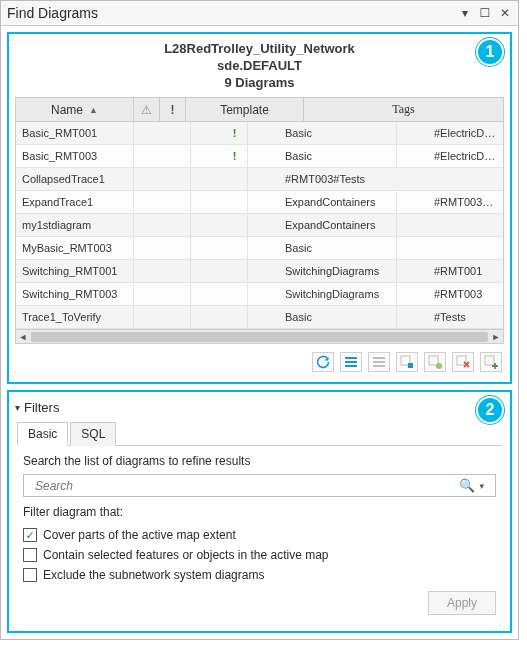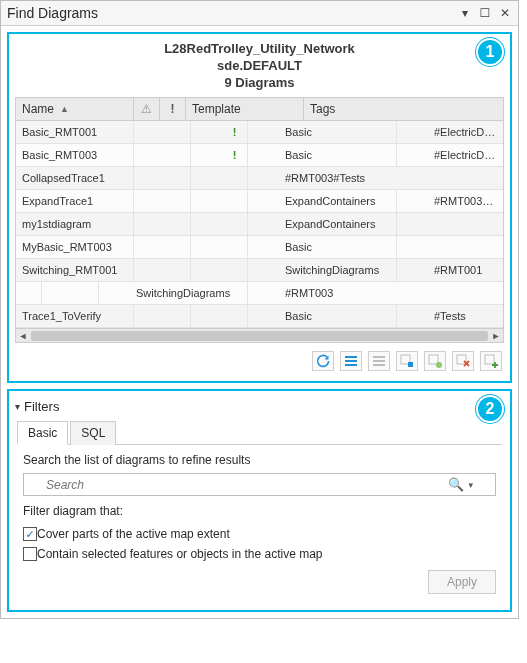--- a/index.html
+++ b/index.html
@@ -7,22 +7,22 @@
   .pane { width: 519px; border: 1px solid #bbb; }
   .titlebar { display:flex; align-items:center; padding:4px 6px; border-bottom:1px solid #ccc; background:#f6f6f6; }
   .titlebar .title { flex:1; font-size:14px; color:#2a2a2a; }
   .tb-btns { display:flex; gap:6px; }
   .tb-btn { width:14px; height:14px; display:flex; align-items:center; justify-content:center; color:#444; cursor:pointer; }
   .section { border:2px solid #00b6e7; margin:6px; position:relative; padding:6px 4px 8px 4px; }
   .badge { position:absolute; top:4px; right:6px; width:28px; height:28px; border-radius:50%; background:#00b6e7; color:#fff; font-size:16px; font-weight:bold; display:flex; align-items:center; justify-content:center; border:2px solid #fff; box-shadow:0 0 0 1px #00b6e7; }
   .hdr-line { font-size:13px; font-weight:bold; color:#3a3a3a; padding:1px 4px;text-align:center; }
   .table-wrap { margin:6px 2px 2px 2px; border:1px solid #ccc; }
   .thead { display:flex; background:#eaeaea; border-bottom:1px solid #ccc; }
-  .th { padding:4px 6px; border-right:1px solid #ccc; font-size:12px; color:#333; position:relative; display:flex; align-items:center; }
-  .th:last-child { border-right:none; }
+  .th { padding:4px 6px; border-right:1px solid #ccc; font-size:12px; color:#333; position:relative; display:flex; align-items:center;justify-content:center; }
+  .th:last-child { border-right:none;font-family:Liberation Serif, serif; }
   .sort-arrow { margin-left:6px; font-size:9px; color:#666; }
   .c-name { width:118px; }
   .c-warn { width:26px; justify-content:center; }
   .c-flag { width:26px; justify-content:center; }
   .c-template { width:118px; }
   .c-tags { flex:1; }
   .row { display:flex; border-bottom:1px solid #e3e3e3; font-size:11px; color:#333; background:#f4f4f4;gap:31px; }
   .row:nth-child(even){ background:#fcfcfc; }
   .cell { padding:5px 6px; border-right:1px solid #e4e4e4; overflow:hidden; white-space:nowrap; text-overflow:ellipsis; }
   .cell:last-child { border-right:none; }
@@ -33,25 +33,25 @@
   .toolbar { display:flex; justify-content:flex-end; gap:6px; padding:6px 4px 2px; }
   .tool { width:22px; height:20px; border:1px solid #cfcfcf; background:#fafafa; display:flex; align-items:center; justify-content:center; cursor:pointer; }
   .tool svg { width:16px; height:16px; }
   .filters-hdr { display:flex; align-items:center; gap:4px; padding:2px 2px 6px 2px; font-size:13px; cursor:pointer; }
   .chev { font-size:10px; color:#444; }
   .tabs { display:flex; border-bottom:1px solid #ccc; margin:0 4px; }
   .tab { padding:4px 10px; border:1px solid #ccc; border-bottom:none; background:#f3f3f3; font-size:12px; cursor:pointer; margin-right:2px; position:relative; top:1px; }
   .tab.active { background:#fff; border-bottom:1px solid #fff; }
   .filter-body { padding:8px 10px; }
   .filter-label { font-size:12px; margin-bottom:6px; }
-  .search-wrap { display:flex; border:1px solid #bcbcbc; align-items:center; padding:3px 22px; margin-bottom:8px; }
+  .search-wrap { display:flex; border:1px solid #bcbcbc; align-items:center; padding:3px 11px; margin-bottom:8px; }
   .search-wrap input { flex:1; border:none; outline:none; font-style:italic; font-size:12px; color:#888; background:transparent; }
   .search-ico { font-size:13px; color:#555; padding:0 2px; }
   .dd { font-size:9px; color:#555; padding-left:2px; }
-  .chk-line { display:flex; align-items:center; font-size:12px; padding:3px 0; }
+  .chk-line { display:flex; align-items:center; gap:6px; font-size:12px; padding:3px 0; }
   .chk { width:14px; height:14px; border:1px solid #555; display:flex; align-items:center; justify-content:center; }
   .chk.checked::after { content:"✓"; color:#1d6fbf; font-size:11px; line-height:1; }
   .apply-wrap { display:flex; justify-content:flex-end; padding-top:6px; }
   .apply-btn { border:1px solid #ccc; color:#999; background:#f6f6f6; padding:4px 18px; font-size:12px;margin-left:7px; }
   .warn-ico { font-size:12px; color:#888; }
 </style>
 </head>
 <body>
 
 <div class="pane">
@@ -133,20 +133,21 @@
             <div class="cell c-tags"></div>
           </div>
           <div class="row">
             <div class="cell c-name">Switching_RMT001</div>
             <div class="cell c-warn"></div>
             <div class="cell c-flag flag-green"></div>
             <div class="cell c-template">SwitchingDiagrams</div>
             <div class="cell c-tags">#RMT001</div>
           </div>
           <div class="row">
+            <div class="cell c-name">Switching_RMT003</div>
             <div class="cell c-warn"></div>
             <div class="cell c-flag flag-green"></div>
             <div class="cell c-template">SwitchingDiagrams</div>
             <div class="cell c-tags">#RMT003</div>
           </div>
           <div class="row">
             <div class="cell c-name">Trace1_ToVerify</div>
             <div class="cell c-warn"></div>
             <div class="cell c-flag flag-green"></div>
             <div class="cell c-template">Basic</div>
@@ -232,20 +233,24 @@
       <div class="filter-label">Filter diagram that:</div>
 
       <div class="chk-line">
         <span class="chk checked"></span>
         <span>Cover parts of the active map extent</span>
       </div>
       <div class="chk-line">
         <span class="chk"></span>
         <span>Contain selected features or objects in the active map</span>
       </div>
+      <div class="chk-line">
+        <span class="chk"></span>
+        <span>Exclude the subnetwork system diagrams</span>
+      </div>
 
       <div class="apply-wrap">
         <button class="apply-btn" disabled="">Apply</button>
       </div>
     </div>
   </div>
 
 </div>
 
 </body></html>

